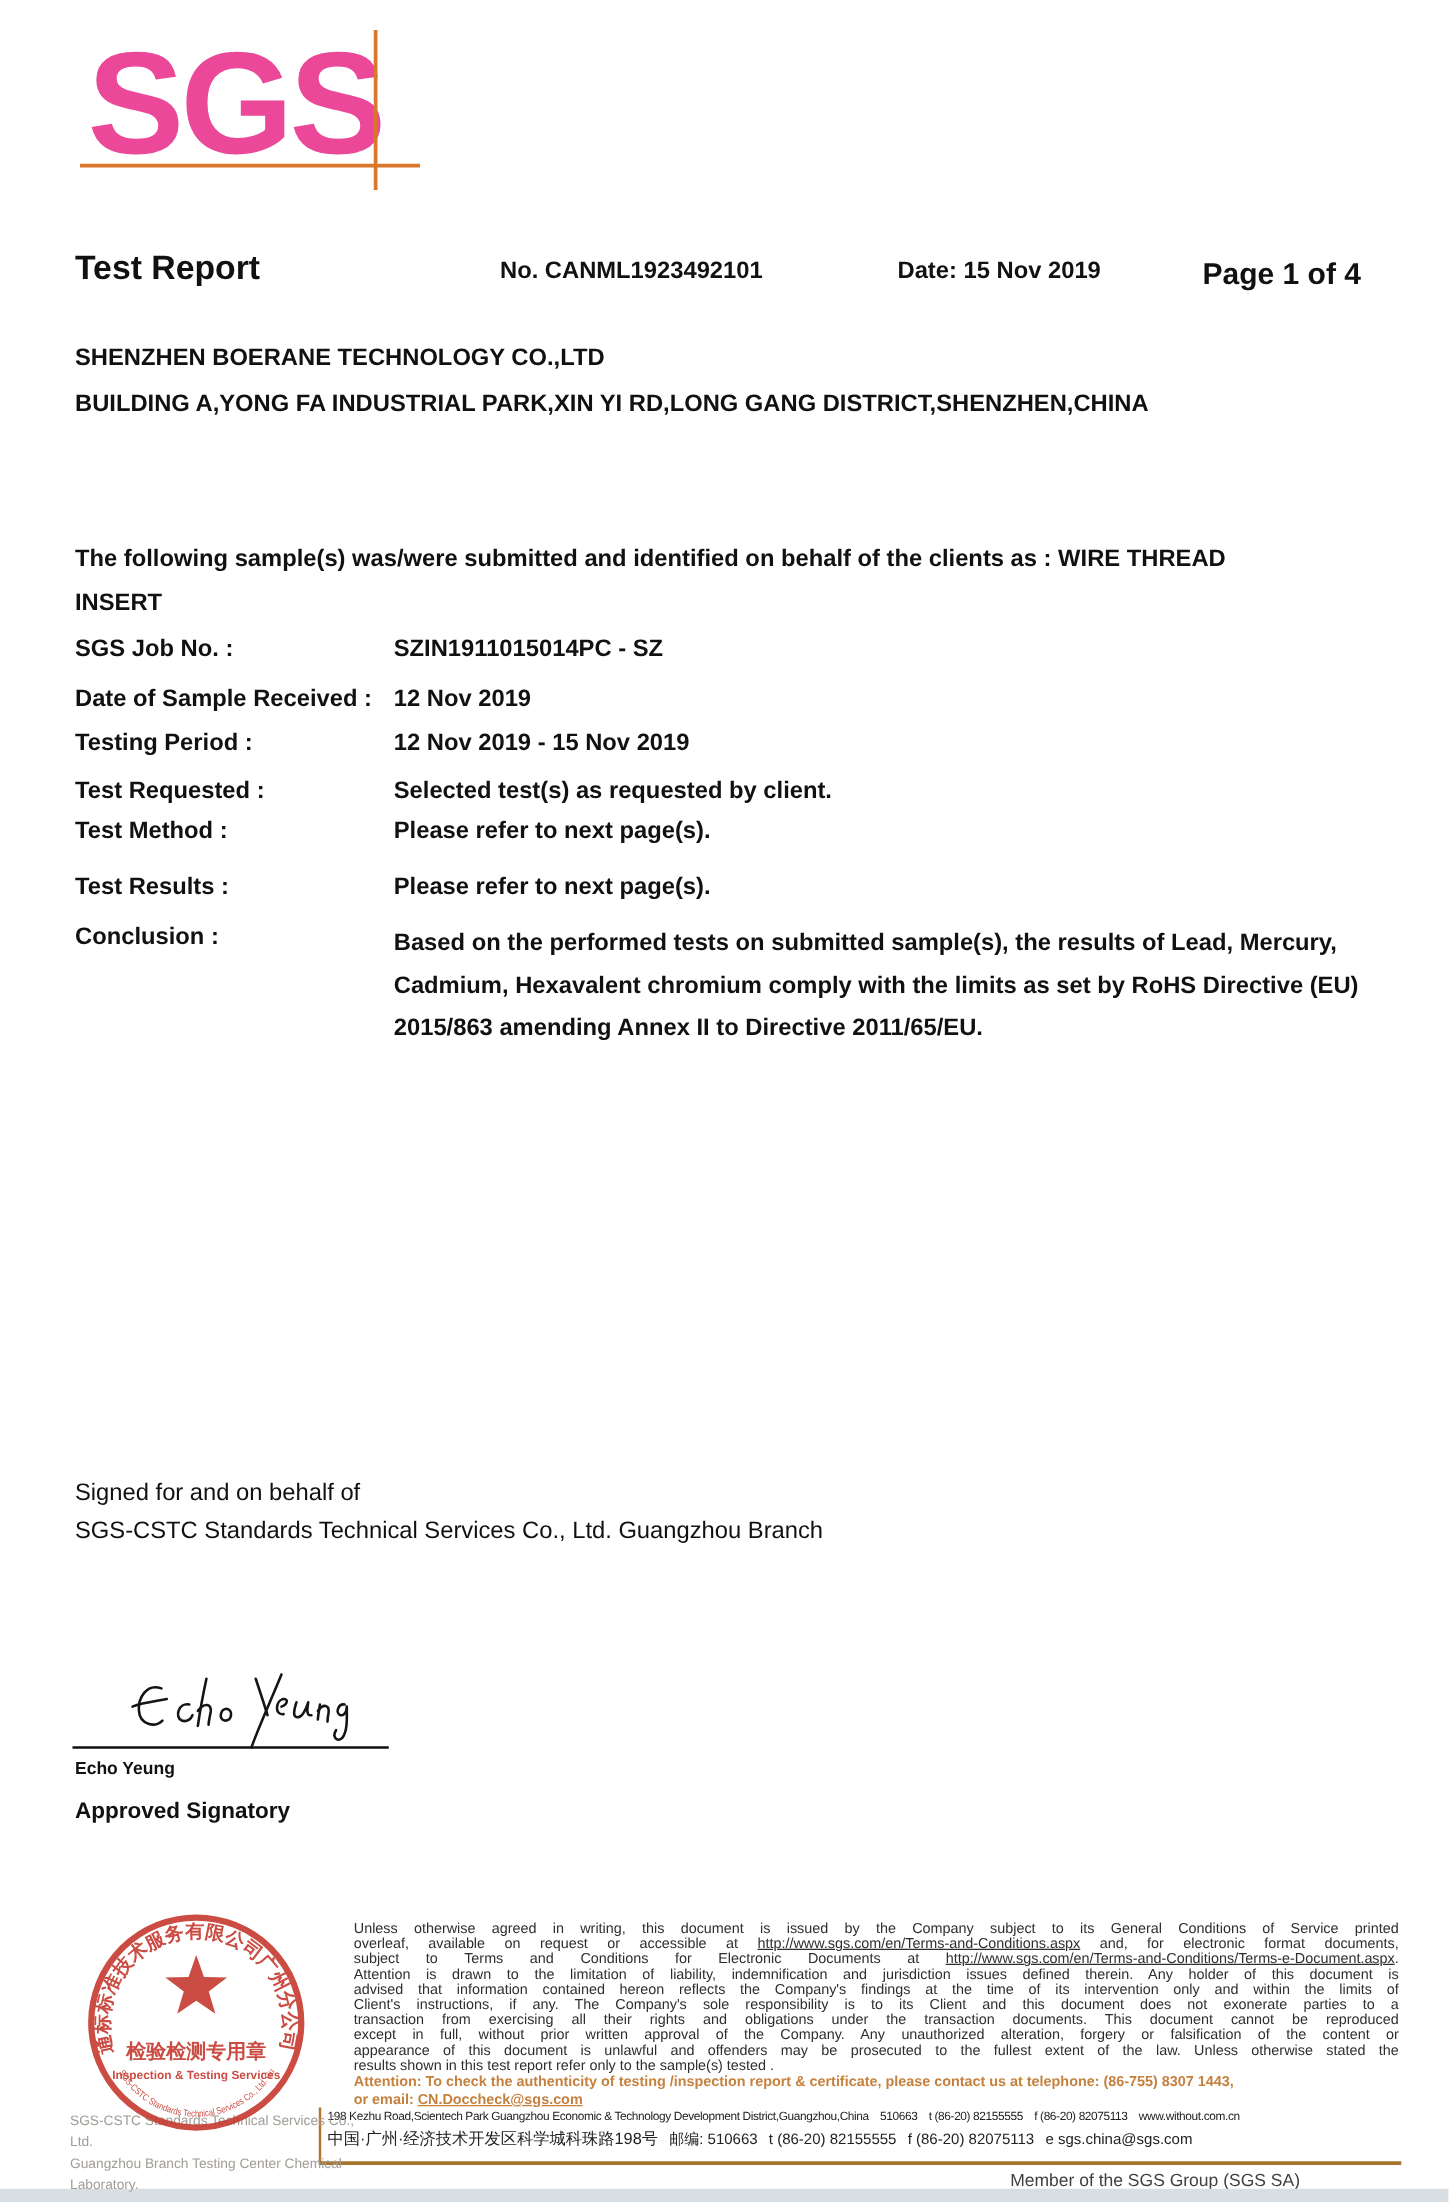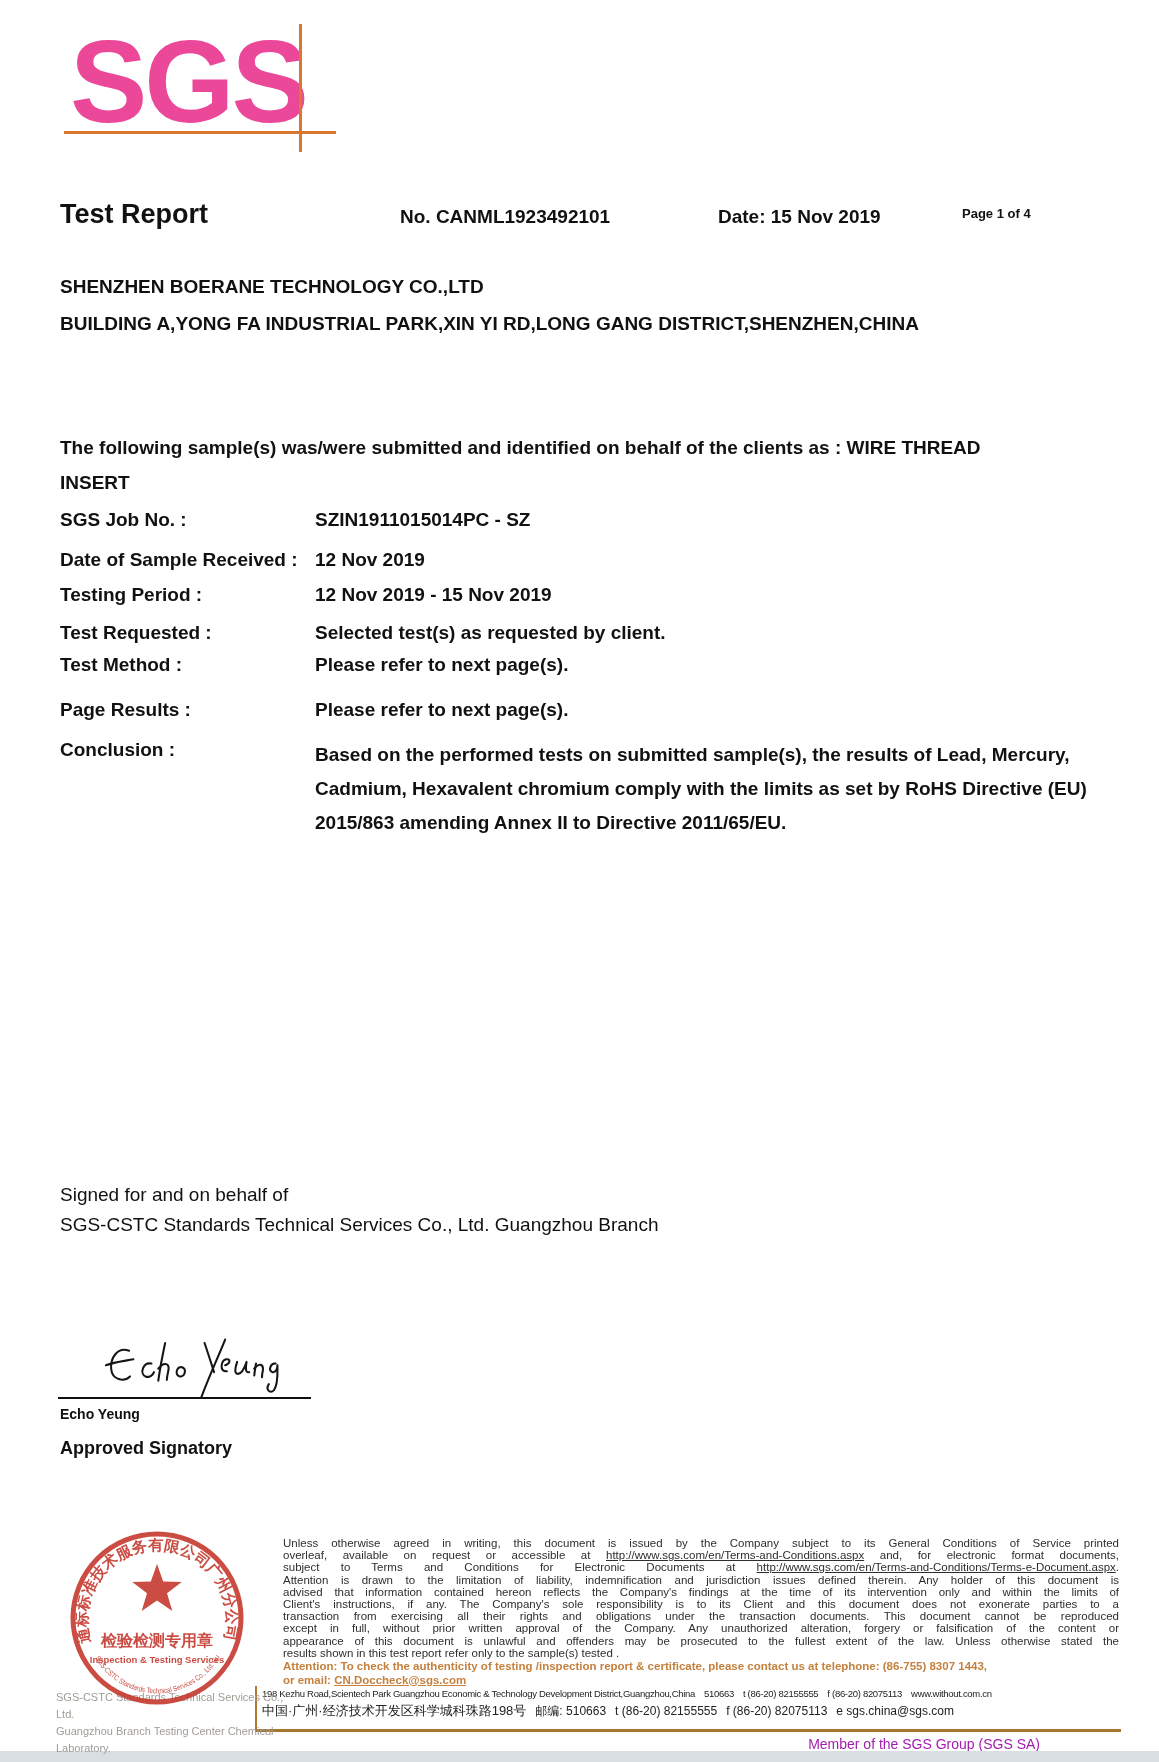--- a/index.html
+++ b/index.html
@@ -9,21 +9,21 @@
   
   .logo-text{position:absolute;left:70px;top:24px;font-size:116px;line-height:1;font-weight:700;
              color:#ec4899;letter-spacing:-3px;}
   .logo-hline{position:absolute;left:64px;top:131px;width:272px;height:3px;background:#d9782d;}
   .logo-vline{position:absolute;left:299px;top:24px;width:3px;height:128px;background:#d9782d;}
 
   
   .h-title{position:absolute;left:60px;top:199px;font-size:27px;font-weight:700;}
   .h-no{position:absolute;left:400px;top:206px;font-size:19px;font-weight:700;}
   .h-date{position:absolute;left:718px;top:206px;font-size:19px;font-weight:700;}
-  .h-page{position:absolute;left:962px;top:206px;font-size:13px;font-weight:700;}
+  .h-page{position:absolute;left:962px;top:206px;font-size:24px;font-weight:700;}
 
   .client{position:absolute;left:60px;top:268px;width:1060px;font-size:19px;font-weight:700;line-height:37px;}
   .sample{position:absolute;left:60px;top:430px;width:990px;font-size:19px;font-weight:700;line-height:35px;}
 
   .details{position:absolute;left:60px;top:508px;width:1050px;font-size:19px;font-weight:700;}
   .row{display:flex;align-items:flex-start;line-height:24px;}
   .row .lbl{width:255px;flex:0 0 255px;}
   .row .val{flex:1;}
   .row:nth-child(1){margin-bottom:16px;}
   .row:nth-child(2){margin-bottom:11px;}
@@ -52,21 +52,21 @@
   .attn{position:absolute;left:283px;top:1660px;width:836px;font-size:11.5px;font-weight:700;
         line-height:13.5px;color:#c5813e;}
   .attn .disc-line{text-align:right;text-align-last:left;}
 
   .addr-vline{position:absolute;left:255px;top:1686px;width:2px;height:45px;background:#b5772f;}
   .addr{position:absolute;left:262px;top:1688px;width:860px;color:#222;}
   .addr-row1{display:flex;gap:9px;align-items:baseline;font-size:9.5px;letter-spacing:-0.3px;white-space:nowrap;}
   .addr-row2{display:flex;gap:9px;align-items:baseline;font-size:12px;margin-top:3px;white-space:nowrap;}
   .addr-row2 .cn{font-size:13px;}
   .footer-hline{position:absolute;left:255px;top:1729px;width:866px;height:3px;background:#a6762e;}
-  .member{position:absolute;left:600px;top:1736px;width:440px;text-align:right;font-size:14px;color:#a21caf;}
+  .member{position:absolute;left:600px;top:1736px;width:440px;text-align:right;font-size:14px;color:#404040;}
   .bottom-strip{position:absolute;left:0;top:1751px;width:1159px;height:11px;background:#d9dee3;}
 
   .stamp-red{fill:#c5392e;}
   .stamp-text{fill:#c5392e;}
 </style>
 </head>
 <body>
 
 <div class="page">
 
@@ -101,21 +101,21 @@
     </div>
     <div class="row">
       <span class="lbl">Test Requested :</span>
       <span class="val">Selected test(s) as requested by client.</span>
     </div>
     <div class="row">
       <span class="lbl">Test Method :</span>
       <span class="val">Please refer to next page(s).</span>
     </div>
     <div class="row">
-      <span class="lbl">Page Results :</span>
+      <span class="lbl">Test Results :</span>
       <span class="val">Please refer to next page(s).</span>
     </div>
     <div class="row conclusion">
       <span class="lbl">Conclusion :</span>
       <span class="val">Based on the performed tests on submitted sample(s), the results of Lead, Mercury, Cadmium, Hexavalent chromium comply with the limits as set by RoHS Directive (EU) 2015/863 amending Annex II to Directive 2011/65/EU.</span>
     </div>
   </div>
 
   <div class="signed">
     <div>Signed for and on behalf of</div>

